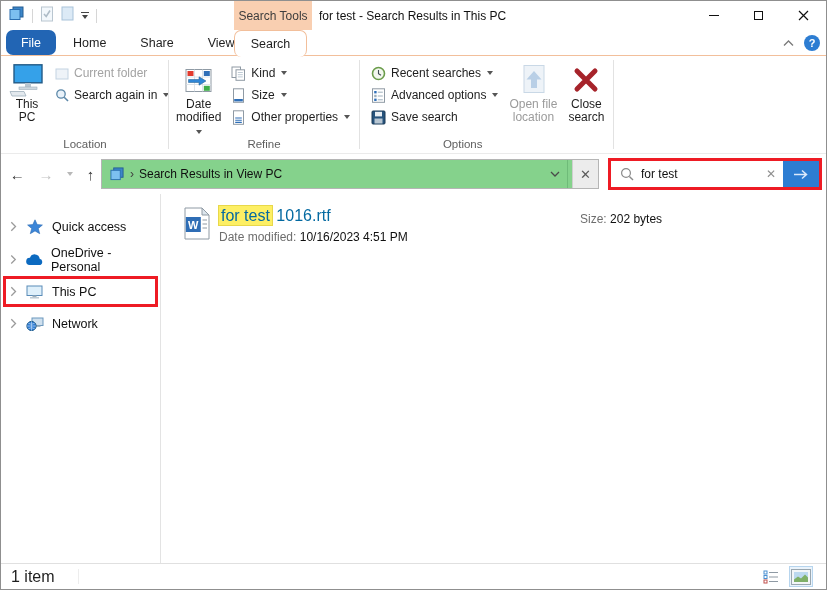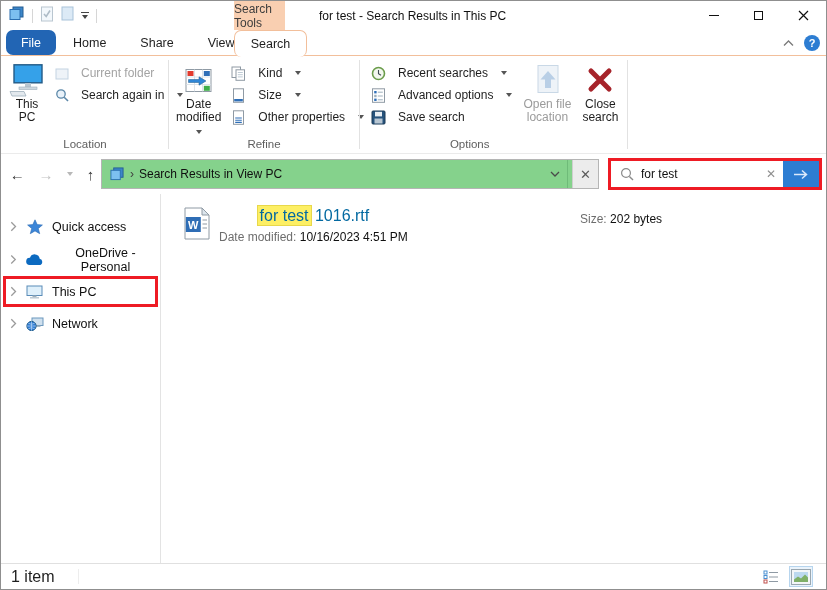--- a/index.html
+++ b/index.html
@@ -7,21 +7,21 @@
   body { font-family: "Liberation Sans", sans-serif; background: #fff; color: #1e1e1e; }
   .window { width: 827px; height: 590px; border: 1px solid #8f8f8f; background: #fff; display: flex; flex-direction: column; position: relative; }
 
   
   .titlebar { flex: 0 0 29px; position: relative; display: flex; align-items: center; background: #fff; }
   .qat { display: flex; align-items: center; gap: 7px; padding-left: 7px; }
   .qat-sep { width: 1px; height: 14px; background: #d6d6d6; }
   .qat-dd { display: flex; flex-direction: column; align-items: center; gap: 2px; }
   .qat-dd .bar { width: 8px; height: 1.5px; background: #444; }
   .tri { width: 0; height: 0; border-left: 3.5px solid transparent; border-right: 3.5px solid transparent; border-top: 4px solid #444; }
-  .st-header { position: absolute; left: 233px; top: 0; width: 51px; height: 29px; background: #f9cfb1; display: flex; align-items: center; justify-content: center; font-size: 12px; color: #3d3d3d; }
+  .st-header { position: absolute; left: 233px; top: 0; width: 78px; height: 29px; background: #f9cfb1; display: flex; align-items: center; justify-content: center; font-size: 12px; color: #3d3d3d; }
   .title-text { position: absolute; left: 318px; top: 0; height: 29px; display: flex; align-items: center; font-size: 12px; color: #101010; white-space: nowrap; }
   .win-controls { position: absolute; right: 0; top: 0; height: 29px; display: flex; }
   .win-btn { width: 45px; height: 29px; display: flex; align-items: center; justify-content: center; }
   .min-glyph { width: 10px; height: 1px; background: #111; }
   .max-glyph { width: 9px; height: 9px; border: 1px solid #111; }
 
   
   .tabrow { flex: 0 0 26px; position: relative; display: flex; align-items: stretch; border-bottom: 1px solid #f2bf9b; }
   .tab { display: flex; align-items: center; justify-content: center; font-size: 12.5px; color: #1e1e1e; padding: 0 17px; border-radius: 7px; }
   .tab-file { background: #2265b4; color: #fff; width: 50px; padding: 0; margin-left: 5px; }
@@ -32,21 +32,21 @@
   
   .ribbon { flex: 0 0 89px; display: flex; align-items: stretch; padding: 2px 0 0 3px; border-bottom: 1px solid #ebebeb; background: #fff; }
   .rgroup { display: flex; flex-direction: column; padding: 1px 2px 0; }
   .rgroup-content { flex: 1; display: flex; align-items: flex-start; }
   .rgroup-label { height: 16px; font-size: 11.5px; color: #5f5f5f; text-align: center; padding-top: 1px; }
   .rsep { width: 1px; background: #e2e2e2; margin: 2px 2px 4px; }
   .bigbtn { display: flex; flex-direction: column; align-items: center; padding: 3px 3px 0; font-size: 12px; line-height: 13px; text-align: center; color: #1e1e1e; }
   .bigbtn .bicon { height: 36px; display: flex; align-items: center; justify-content: center; }
   .bigbtn.disabled { color: #9b9b9b; }
   .scol { display: flex; flex-direction: column; padding-top: 3px; }
-  .sbtn { display: flex; align-items: center; gap: 12px; height: 22px; padding: 0 6px; font-size: 12px; white-space: nowrap; border: 1px solid transparent; }
+  .sbtn { display: flex; align-items: center; gap: 5px; height: 22px; padding: 0 6px; font-size: 12px; white-space: nowrap; border: 1px solid transparent; }
   .sbtn.selected { background: #cde6f7; border: 1px solid #98c6ea; }
   .sbtn.disabled { color: #a3a3a3; }
   .caret { width: 0; height: 0; border-left: 3px solid transparent; border-right: 3px solid transparent; border-top: 4px solid #555; display: inline-block; margin-left: 1px; }
   .opt-wrap { display: flex; flex-direction: column; }
   .opt-row { flex: 1; display: flex; align-items: flex-start; }
 
   
   .addrrow { flex: 0 0 40px; display: flex; align-items: center; padding: 0 4px 0 2px; background: #fff; }
   .nav { width: 98px; flex: 0 0 98px; display: flex; align-items: center; justify-content: space-around; font-size: 15px; }
   .nav .dim { color: #c2c2c2; }
@@ -57,21 +57,21 @@
   .addr-spacer { flex: 1; }
   .addr-dd { width: 26px; height: 100%; display: flex; align-items: center; justify-content: center; border-right: 1px solid #6fbb79; }
   .addr-stop { width: 26px; background: #ececec; border-left: 1px solid #cfcfcf; display: flex; align-items: center; justify-content: center; color: #5a5a5a; font-size: 13px; }
   .searchbox { flex: 0 0 214px; width: 214px; height: 32px; margin-left: 9px; border: 3px solid #ee1b24; background: #fff; display: flex; align-items: center; }
   .searchbox input { flex: 1; border: none; outline: none; font-family: "Liberation Sans", sans-serif; font-size: 12px; color: #101010; min-width: 0; }
   .sb-mag { margin: 0 7px 0 9px; display: flex; }
   .sb-clear { color: #8f8f8f; font-size: 12px; padding: 0 7px; }
   .sb-go { width: 36px; height: 100%; background: #2d7dd2; display: flex; align-items: center; justify-content: center; }
 
   
-  .content { flex: 1; display: flex; min-height: 0; text-align: center; }
+  .content { flex: 1; display: flex; min-height: 0; }
   .sidebar { flex: 0 0 160px; border-right: 1px solid #e3e3e3; padding-top: 16px; }
   .snav-item { height: 33px; display: flex; align-items: center; gap: 8px; padding-left: 9px; font-size: 12.5px; color: #101010; }
   .snav-item .sicon { width: 19px; display: flex; justify-content: center; }
   .snav-item.thispc { border: 3px solid #ee1b24; margin: 0 2px; padding-left: 4px; height: 31px; }
   .main { flex: 1; position: relative; padding: 13px 0 0 22px; }
   .file-item { display: flex; gap: 9px; align-items: flex-start; }
   .file-name { font-size: 16px; color: #0369a1; }
   .hl { background: #fdef64; outline: 1px solid #e8d84a; padding: 1px 2px; }
   .file-date { font-size: 12px; margin-top: 5px; color: #101010; }
   .lbl { color: #6d6d6d; }

